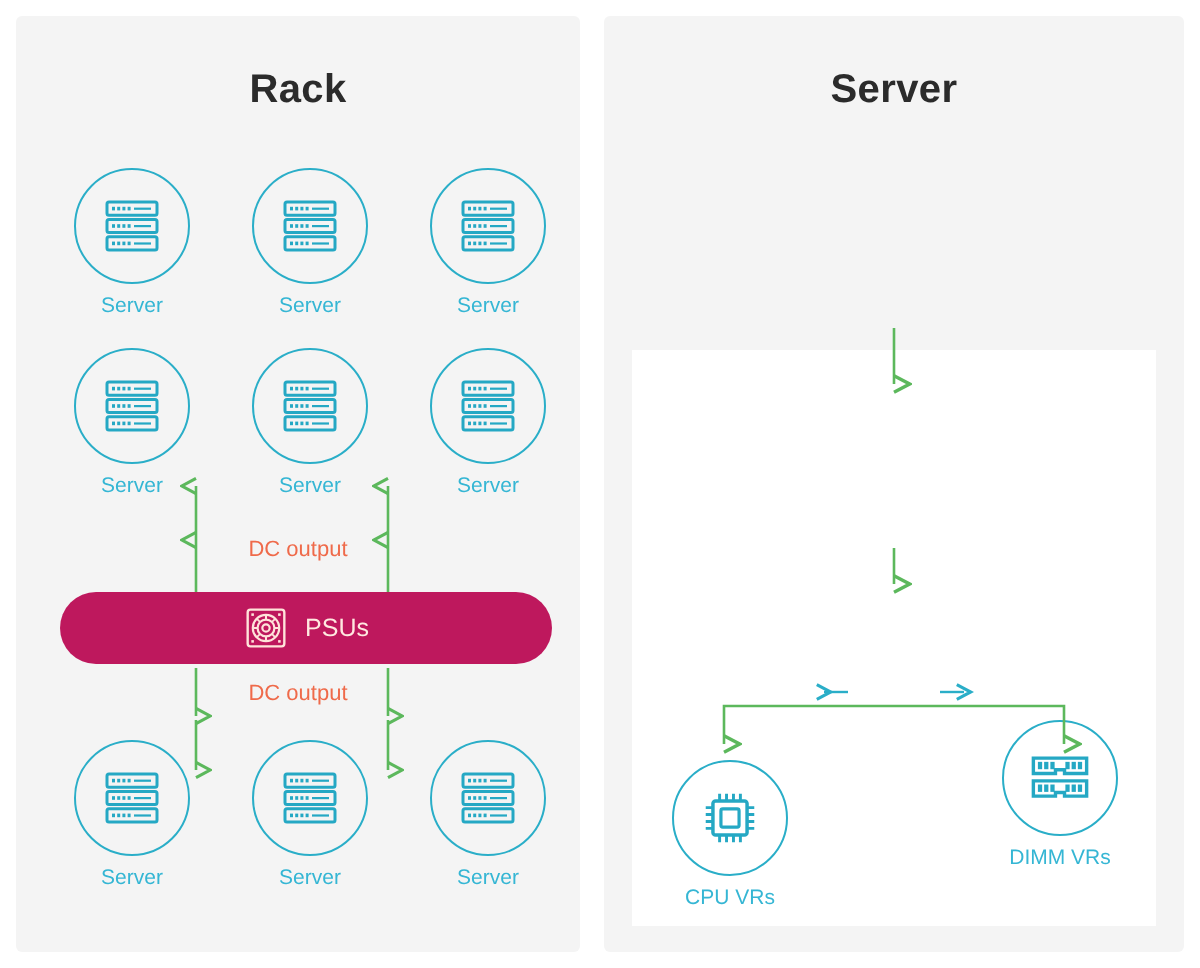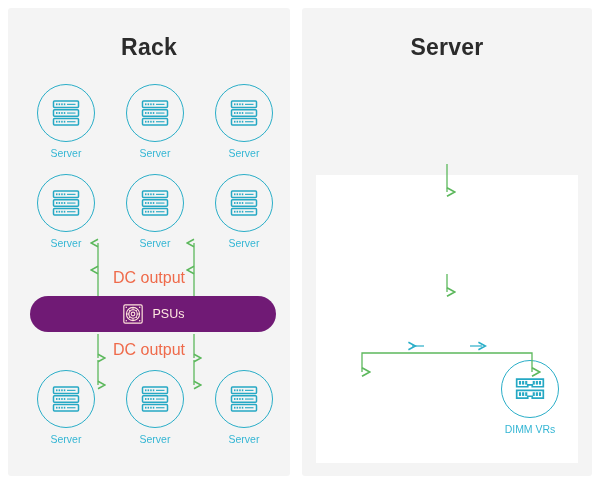--- a/index.html
+++ b/index.html
@@ -9,21 +9,21 @@
     background:#ffffff;
   }
   .panel{
     position:absolute;background:#f4f4f4;border-radius:3px;
   }
   #panel-rack{left:8px;top:8px;width:282px;height:468px;}
   #panel-server{left:302px;top:8px;width:290px;height:468px;}
 
   .panel-title{
     position:absolute;left:0;right:0;top:26px;text-align:center;
-    font-size:23px;font-weight:bold;color:#2b2b2b;letter-spacing:.2px;
+    font-size:20px;font-weight:bold;color:#2b2b2b;letter-spacing:.2px;
   }
 
   .white-card{
     position:absolute;left:14px;top:167px;width:262px;height:288px;
     background:#ffffff;
   }
 
   
   .node{position:absolute;width:68px;}
   .circle{
@@ -34,30 +34,30 @@
   }
   .node .cap{
     margin-top:5px;text-align:center;font-size:10.5px;color:#35b6d4;
     white-space:nowrap;
   }
   .node.on-white .circle{background:#ffffff;}
 
   
   #psu-bar{
     position:absolute;left:22px;top:288px;width:246px;height:36px;
-    background:#701a75;border-radius:18px;
+    background:#be185d;border-radius:18px;
     display:flex;align-items:center;justify-content:center;gap:9px;
   }
   #psu-bar .psu-label{font-size:12.5px;color:#ffe8e0;}
 
   
   .ov{position:absolute;left:0;top:0;width:100%;height:100%;pointer-events:none;}
 
   .dc-label{
-    position:absolute;font-size:16px;color:#ef6a4a;white-space:nowrap;
+    position:absolute;font-size:11px;color:#ef6a4a;white-space:nowrap;
     text-align:center;
   }
   #dc-top{left:0;right:0;top:261px;}
   #dc-bot{left:0;right:0;top:333px;}
 </style>
 </head>
 <body>
 
 <div class="panel" id="panel-rack">
 
@@ -387,20 +387,35 @@
 
 <div class="panel" id="panel-server">
 
   <div class="panel-title">Server</div>
 
   <div class="white-card"></div>
 
 
 
 
+  <div class="node on-white" style="left:29px;top:372px;">
+    <div class="circle">
+      <svg width="32" height="32" viewBox="0 0 24 24">
+        <rect x="5.6" y="5.6" width="12.8" height="12.8" rx="1" fill="none" stroke="#25a8c4" stroke-width="1.3"></rect>
+        <rect x="8.6" y="8.6" width="6.8" height="6.8" rx=".7" fill="none" stroke="#25a8c4" stroke-width="1.2"></rect>
+        <g stroke="#25a8c4" stroke-width="1.1">
+          <path d="M8.1 5.6 L8.1 2.9 M10.7 5.6 L10.7 2.9 M13.3 5.6 L13.3 2.9 M15.9 5.6 L15.9 2.9"></path>
+          <path d="M8.1 18.4 L8.1 21.1 M10.7 18.4 L10.7 21.1 M13.3 18.4 L13.3 21.1 M15.9 18.4 L15.9 21.1"></path>
+          <path d="M5.6 8.1 L2.9 8.1 M5.6 10.7 L2.9 10.7 M5.6 13.3 L2.9 13.3 M5.6 15.9 L2.9 15.9"></path>
+          <path d="M18.4 8.1 L21.1 8.1 M18.4 10.7 L21.1 10.7 M18.4 13.3 L21.1 13.3 M18.4 15.9 L21.1 15.9"></path>
+        </g>
+      </svg>
+    </div>
+    <div class="cap">CPU VRs</div>
+  </div>
 
   <div class="node on-white" style="left:194px;top:352px;">
     <div class="circle">
       <svg width="34" height="34" viewBox="0 0 24 24">
         <g fill="none" stroke="#25a8c4" stroke-width="1.2">
           <path d="M2.6 5 L21.4 5 L21.4 10.4 L13.6 10.4 L13.6 9.1 L10.4 9.1 L10.4 10.4 L2.6 10.4 Z"></path>
           <path d="M2.6 13 L21.4 13 L21.4 18.4 L13.6 18.4 L13.6 17.1 L10.4 17.1 L10.4 18.4 L2.6 18.4 Z"></path>
         </g>
         <g fill="#25a8c4">
           <rect x="4.2" y="6.3" width="1.5" height="2.6"></rect>

